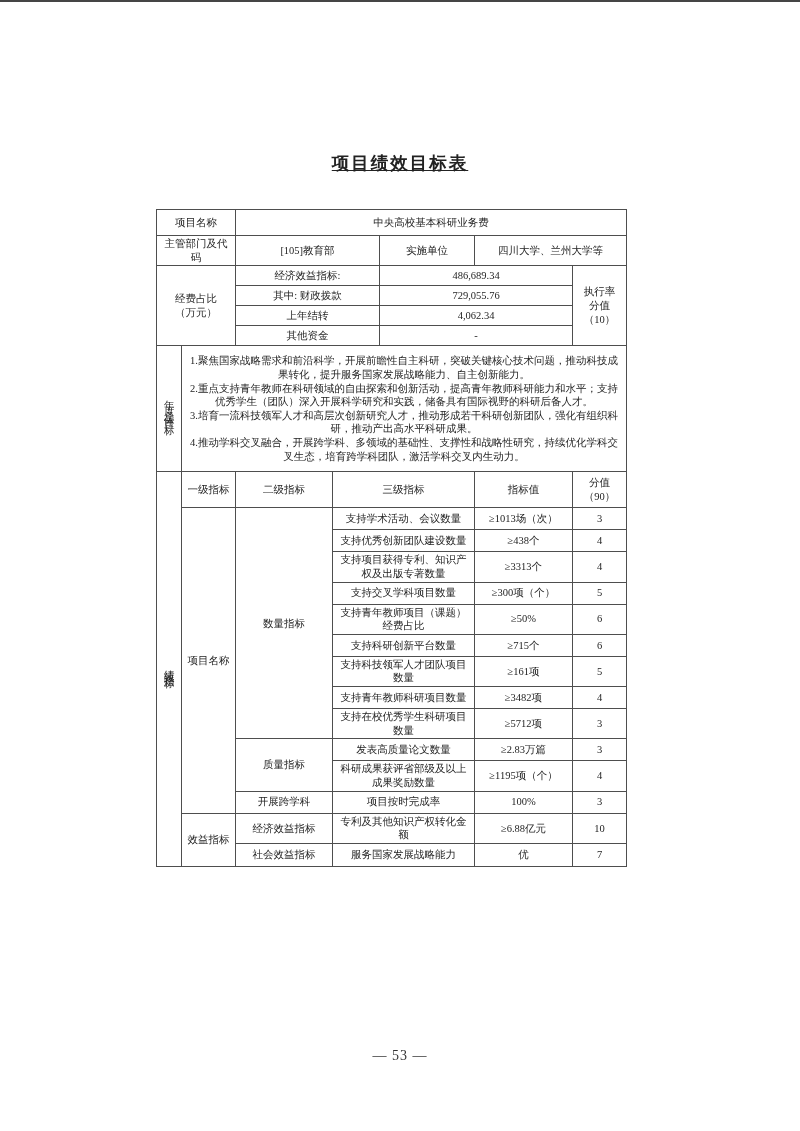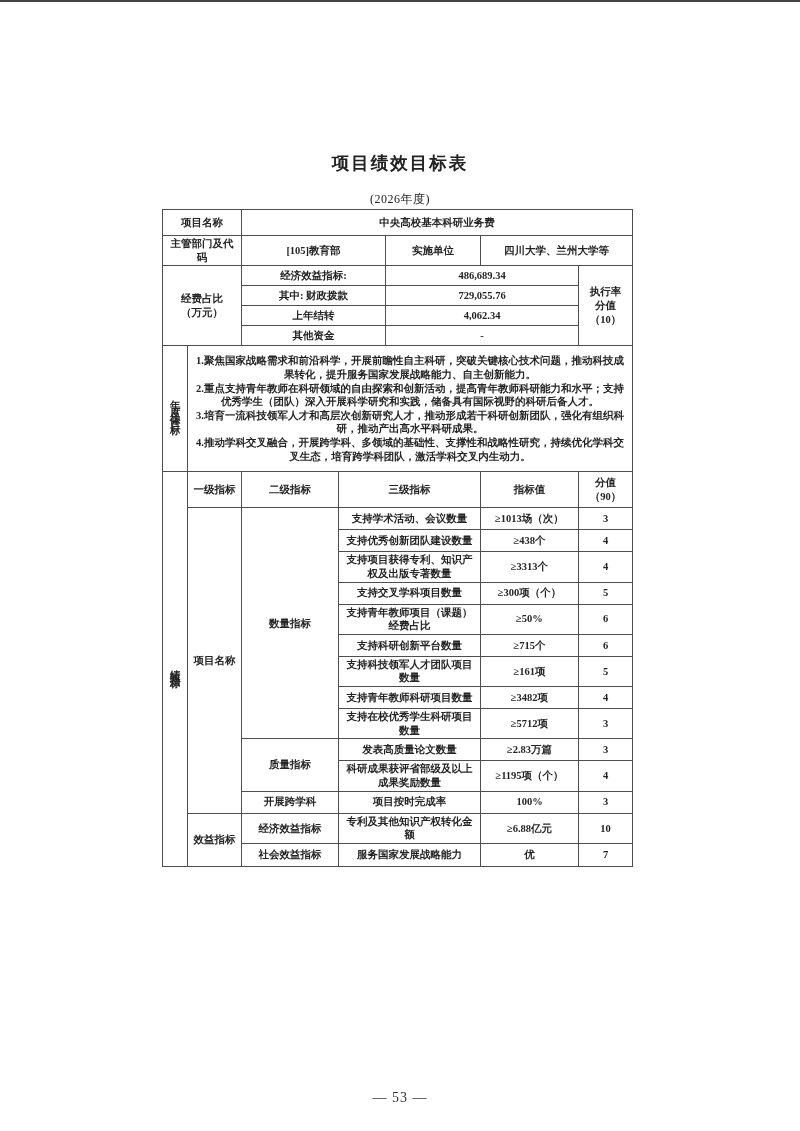--- a/index.html
+++ b/index.html
@@ -7,27 +7,27 @@
     position:relative;
     width:800px;height:1131px;
     background:#ffffff;
     border-top:2px solid #454545;
     font-family:"Liberation Serif","DejaVu Serif",serif;
     color:#222;
     overflow:hidden;
   }
   .doc-title{
     position:absolute;top:149px;left:0;right:0;
-    text-align:center;font-size:17.5px;font-weight:bold;letter-spacing:2px;
+    text-align:center;font-size:17.5px;font-weight:bold;letter-spacing:2px;text-decoration:underline;
   }
   .doc-sub{
     position:absolute;top:189px;left:0;right:0;
     text-align:center;font-size:12px;letter-spacing:.5px;
   }
-  .tbl-wrap{position:absolute;left:162px;top:207px;font-weight:bold;}
+  .tbl-wrap{position:absolute;left:156px;top:207px;}
   table.tbl{
     border-collapse:collapse;table-layout:fixed;width:470px;
     border:1.5px solid #474747;
   }
   table.tbl td{
     border:1px solid #4e4e4e;
     font-size:10.5px;line-height:1.3;
     padding:1px 3px;
     text-align:center;vertical-align:middle;
     color:#242424;
@@ -44,30 +44,29 @@
   .ind{
     text-align:left;font-size:10px;padding:2px 3px 2px 5px;line-height:1.4;
   }
   .vert{
     writing-mode:vertical-lr;text-orientation:upright;
     display:inline-block;letter-spacing:3px;font-size:10.5px;
   }
   .vert.loose{letter-spacing:5px;}
   .pagenum{
     position:absolute;top:1046px;left:0;right:0;
-    text-align:center;font-size:14px;color:#333;letter-spacing:1px;margin-top:42px;
+    text-align:center;font-size:14px;color:#333;letter-spacing:1px;
   }
 </style>
 </head>
 <body>
 
 <div class="page">
 
   <div class="doc-title">项目绩效目标表</div>
-  <div class="doc-sub">(2026年度)</div>
 
   <div class="tbl-wrap">
     <table class="tbl">
       <colgroup>
         <col style="width:25px">
           <col style="width:54px">
           <col style="width:97px">
         <col style="width:47px">
           <col style="width:95px">
           <col style="width:98px">

